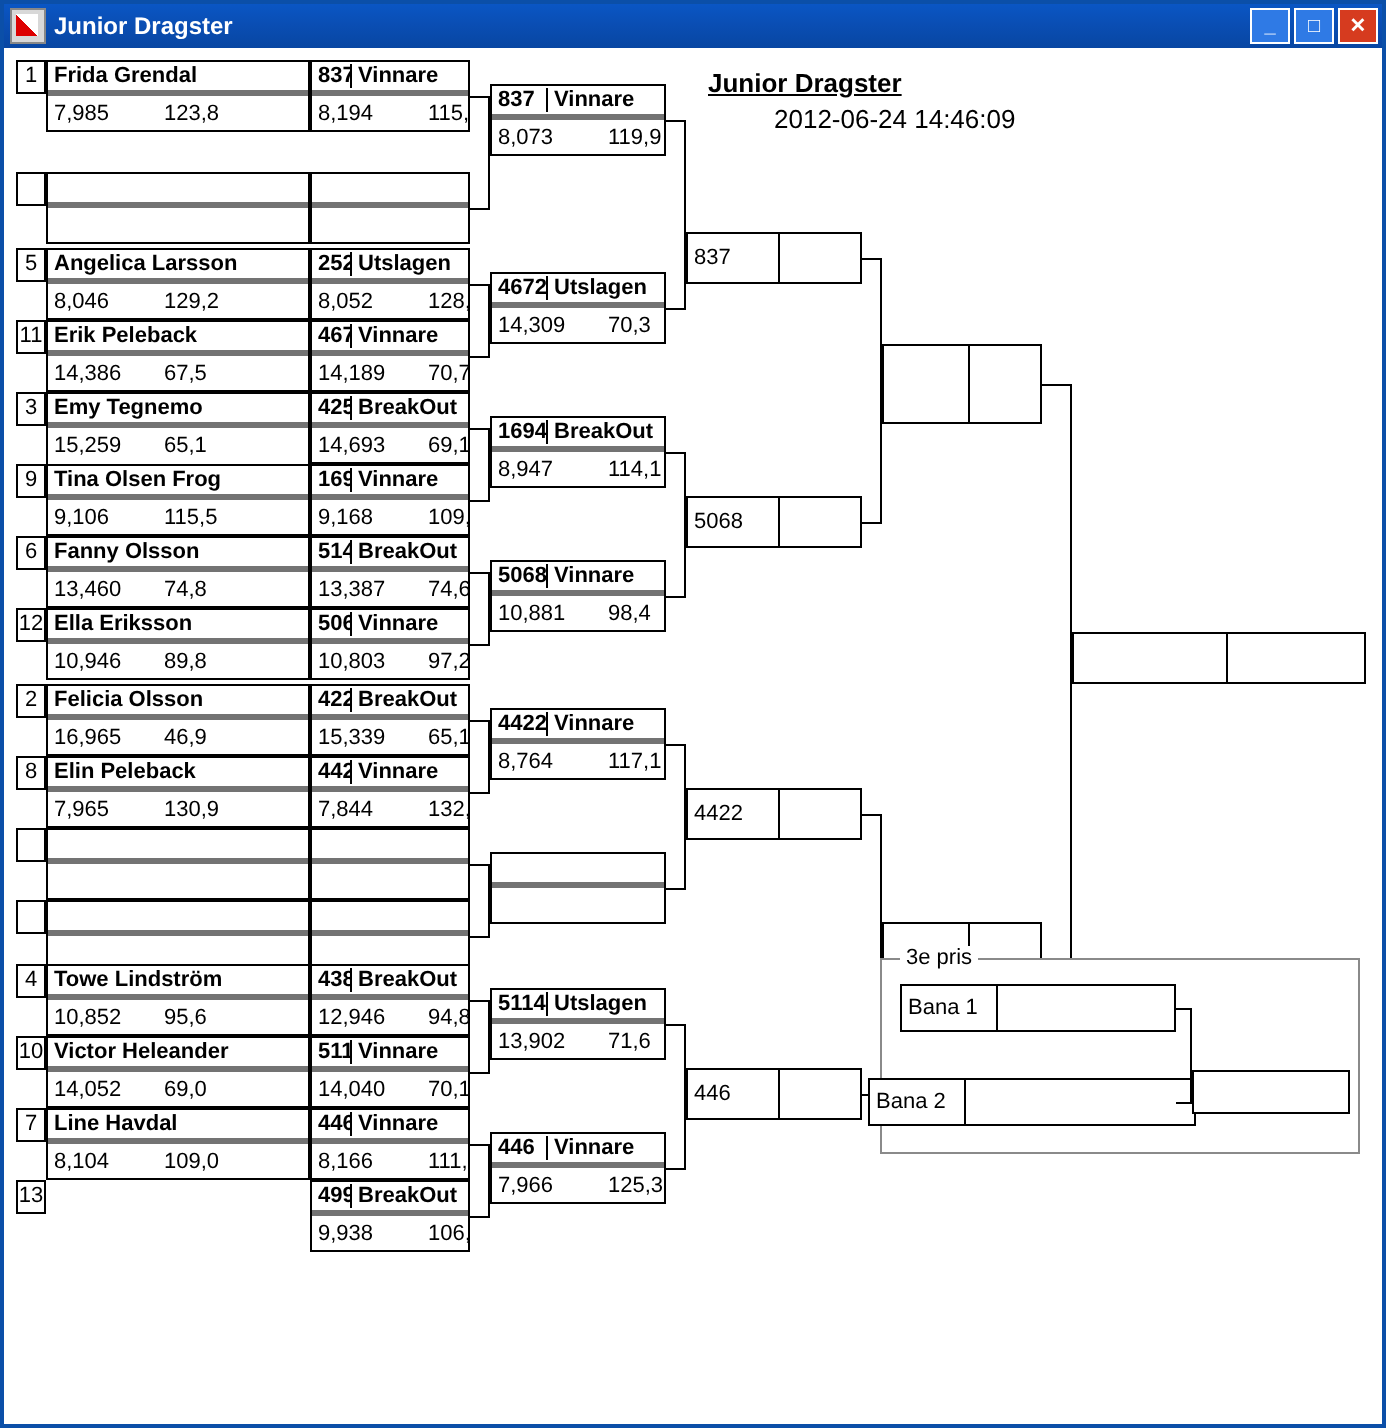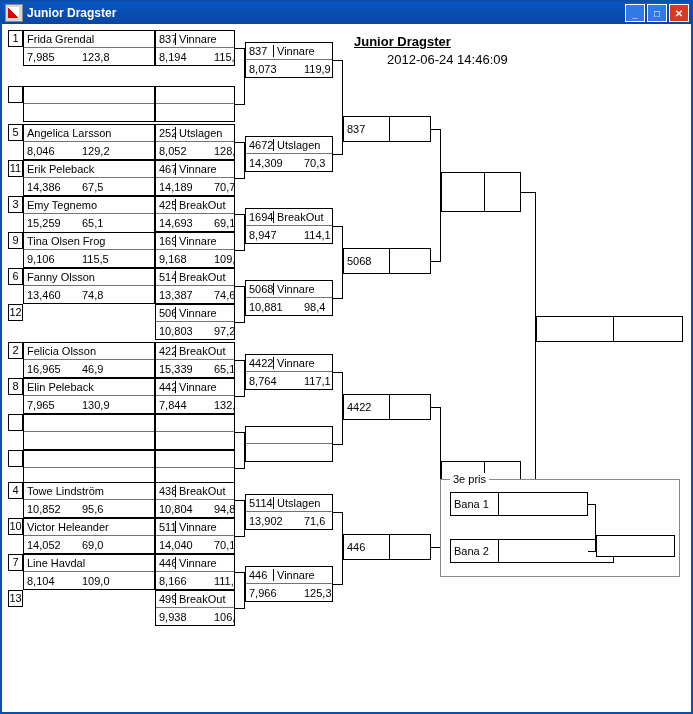--- a/index.html
+++ b/index.html
@@ -57,21 +57,21 @@
     width:15px;height:17px;font-size:11px;text-align:center;line-height:15px;
   }
   .entry{
     position:absolute;box-sizing:border-box;border:1px solid #000;background:#fff;
     font-size:11px;
   }
   .entry .top, .entry .bot{
     box-sizing:border-box;height:17px;display:flex;align-items:center;
     white-space:nowrap;overflow:hidden;
   }
-  .entry .top{border-bottom:1px solid #737373;}
+  .entry .top{border-bottom:3px solid #737373;font-weight:bold;}
   .entry .top span.nm{padding-left:3px;flex:1;overflow:hidden;}
   .entry .top span.res{
     width:55px;border-left:1px solid #000;padding-left:3px;flex:none;overflow:hidden;
   }
   .entry .bot span.a{padding-left:3px;width:52px;flex:none;overflow:hidden;}
   .entry .bot span.b{padding-left:3px;flex:1;overflow:hidden;}
   .twocol{
     position:absolute;box-sizing:border-box;border:1px solid #000;background:#fff;
     font-size:11px;display:flex;
   }
@@ -183,20 +183,29 @@
       <div class="top">
           <span class="nm">Fanny Olsson</span>
         </div>
       <div class="bot">
           <span class="a">13,460</span>
           <span class="b">74,8</span>
         </div>
     </div>
 
     <div class="seed" style="left:6px;top:280px;">12</div>
+    <div class="entry" style="left:21px;top:280px;width:132px;height:36px;">
+      <div class="top">
+          <span class="nm">Ella Eriksson</span>
+        </div>
+      <div class="bot">
+          <span class="a">10,946</span>
+          <span class="b">89,8</span>
+        </div>
+    </div>
 
     <div class="seed" style="left:6px;top:318px;">2</div>
     <div class="entry" style="left:21px;top:318px;width:132px;height:36px;">
       <div class="top">
           <span class="nm">Felicia Olsson</span>
         </div>
       <div class="bot">
           <span class="a">16,965</span>
           <span class="b">46,9</span>
         </div>
@@ -389,21 +398,21 @@
           <span class="a"></span>
           <span class="b"></span>
         </div>
     </div>
     <div class="entry" style="left:153px;top:458px;width:80px;height:36px;">
       <div class="top">
           <span class="nm">4388</span>
           <span class="res">BreakOut</span>
         </div>
       <div class="bot">
-          <span class="a">10,804</span>
+          <span class="a">12,946</span>
           <span class="b">94,8</span>
         </div>
     </div>
     <div class="entry" style="left:153px;top:494px;width:80px;height:36px;">
       <div class="top">
           <span class="nm">5114</span>
           <span class="res">Vinnare</span>
         </div>
       <div class="bot">
           <span class="a">14,040</span>
@@ -603,21 +612,21 @@
       <div class="r"></div>
     </div>
 
     <div id="thirdbox" style="left:438px;top:455px;width:240px;height:98px;"></div>
     <div id="thirdlabel" style="left:448px;top:449px;">3e pris</div>
 
     <div class="twocol" style="left:448px;top:468px;width:138px;height:24px;">
       <div class="l" style="width:44px;">Bana 1</div>
       <div class="r"></div>
     </div>
-    <div class="twocol" style="left:448px;top:515px;width:164px;height:24px;">
+    <div class="twocol" style="left:432px;top:515px;width:164px;height:24px;">
       <div class="l" style="width:44px;">Bana 2</div>
       <div class="r"></div>
     </div>
 
     <div class="conn" style="left:586px;top:480px;width:8px;height:1px;"></div>
     <div class="conn" style="left:586px;top:527px;width:8px;height:1px;"></div>
     <div class="conn" style="left:593px;top:480px;width:1px;height:48px;"></div>
 
     <div class="cellbox" style="left:594px;top:511px;width:79px;height:22px;">
       <div style="padding-left:3px;line-height:20px;"></div>

